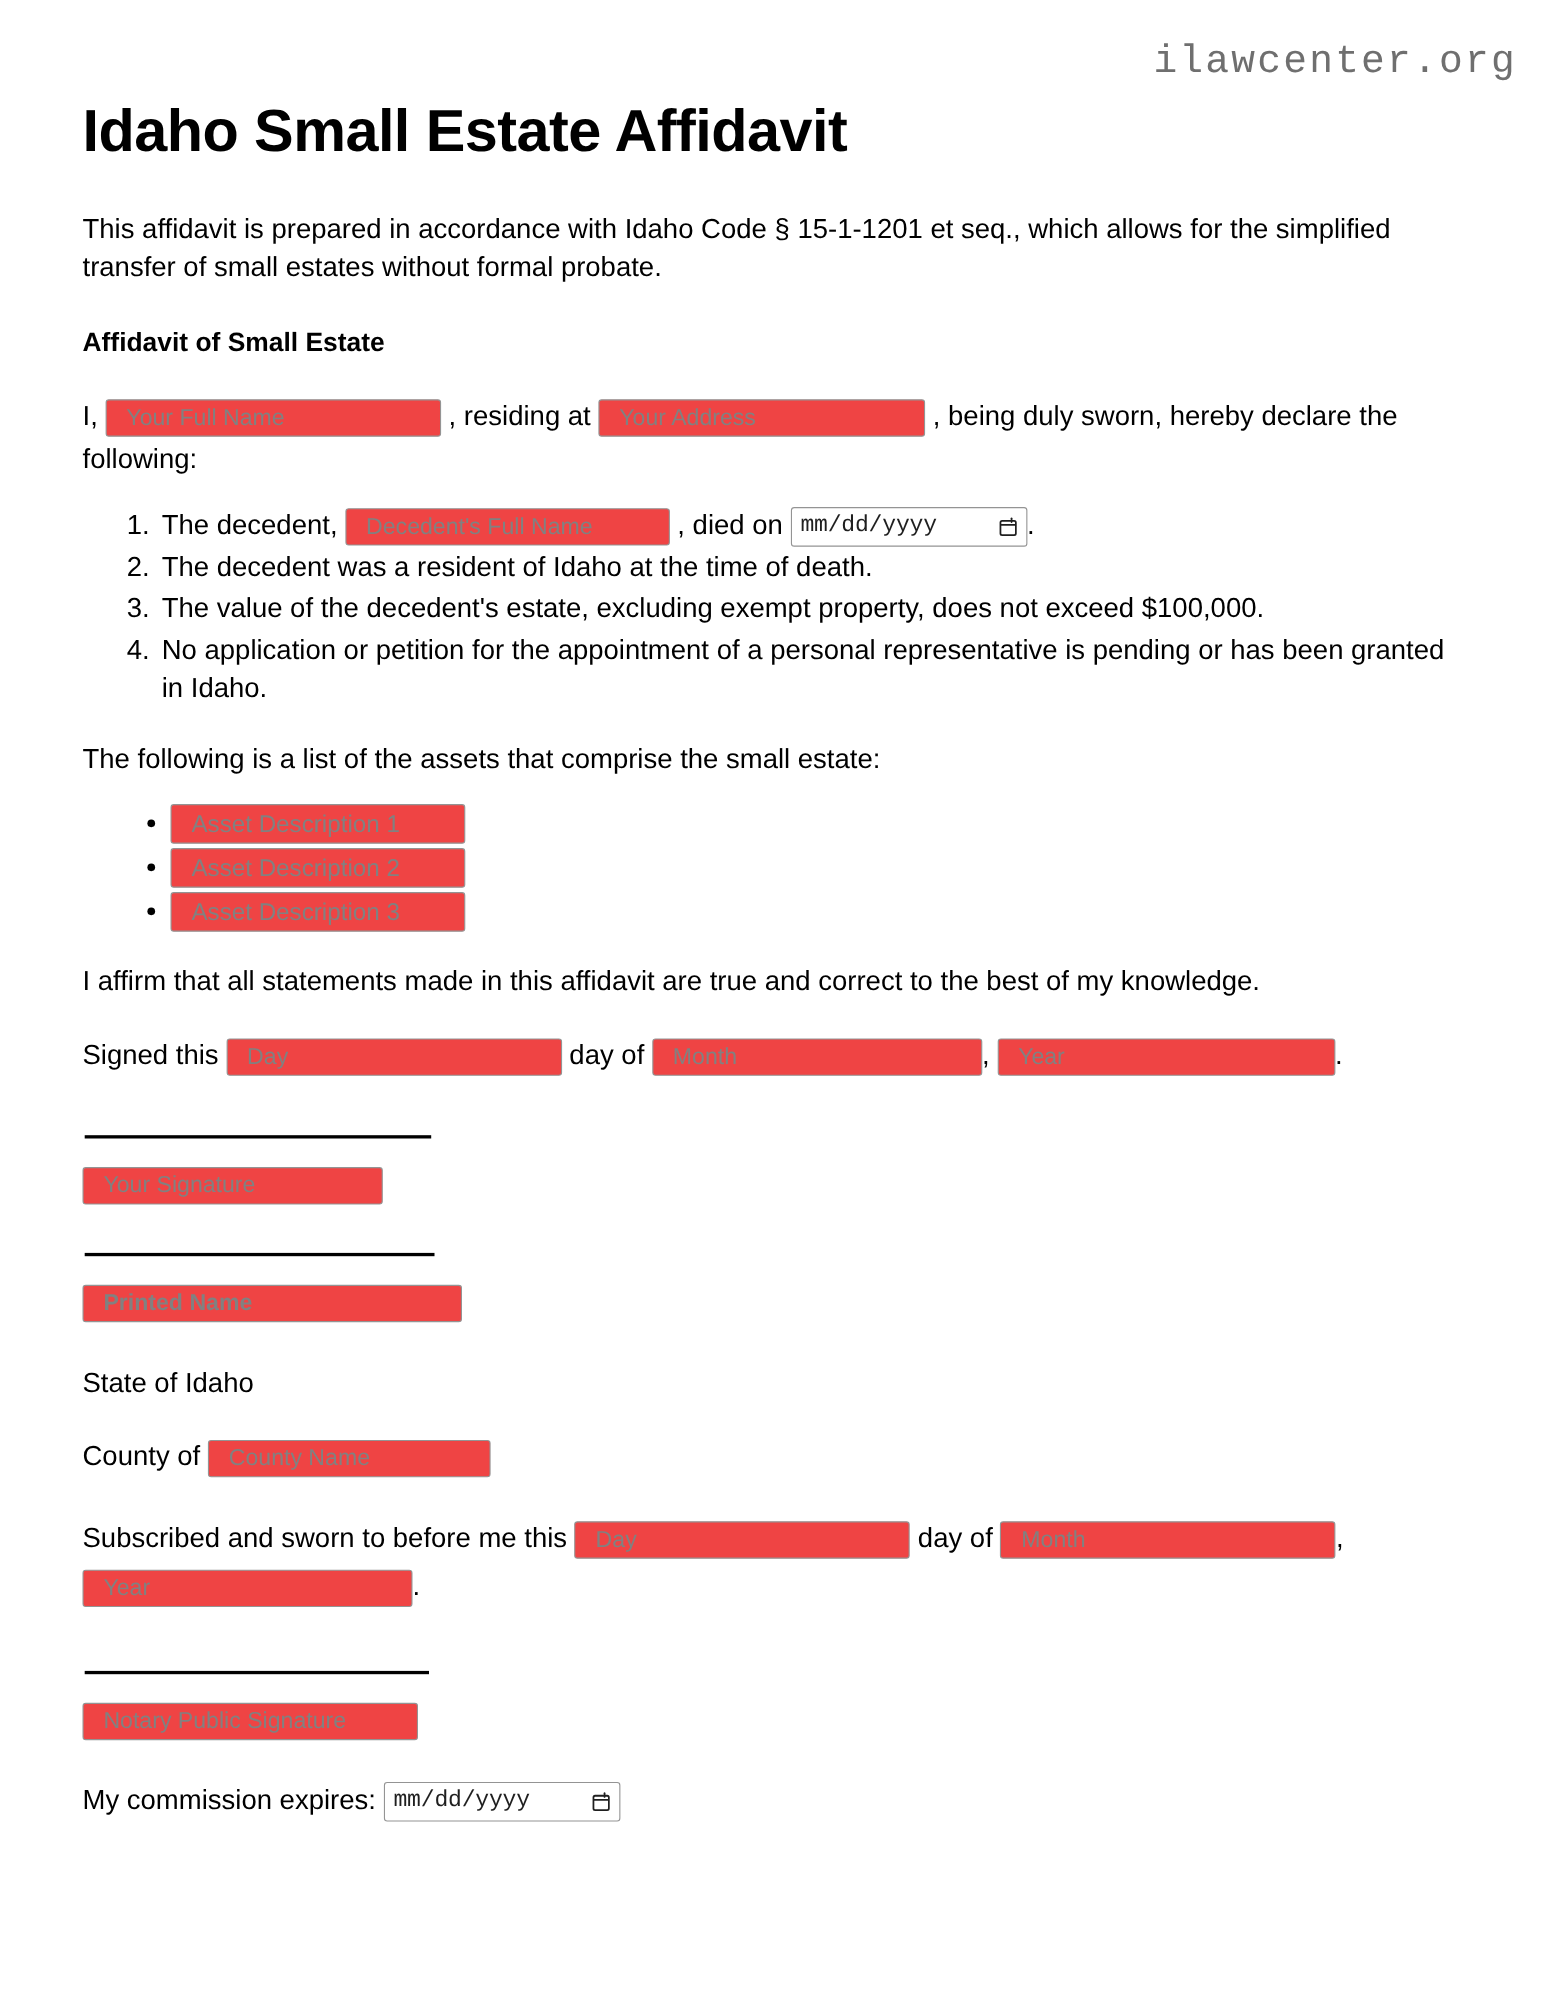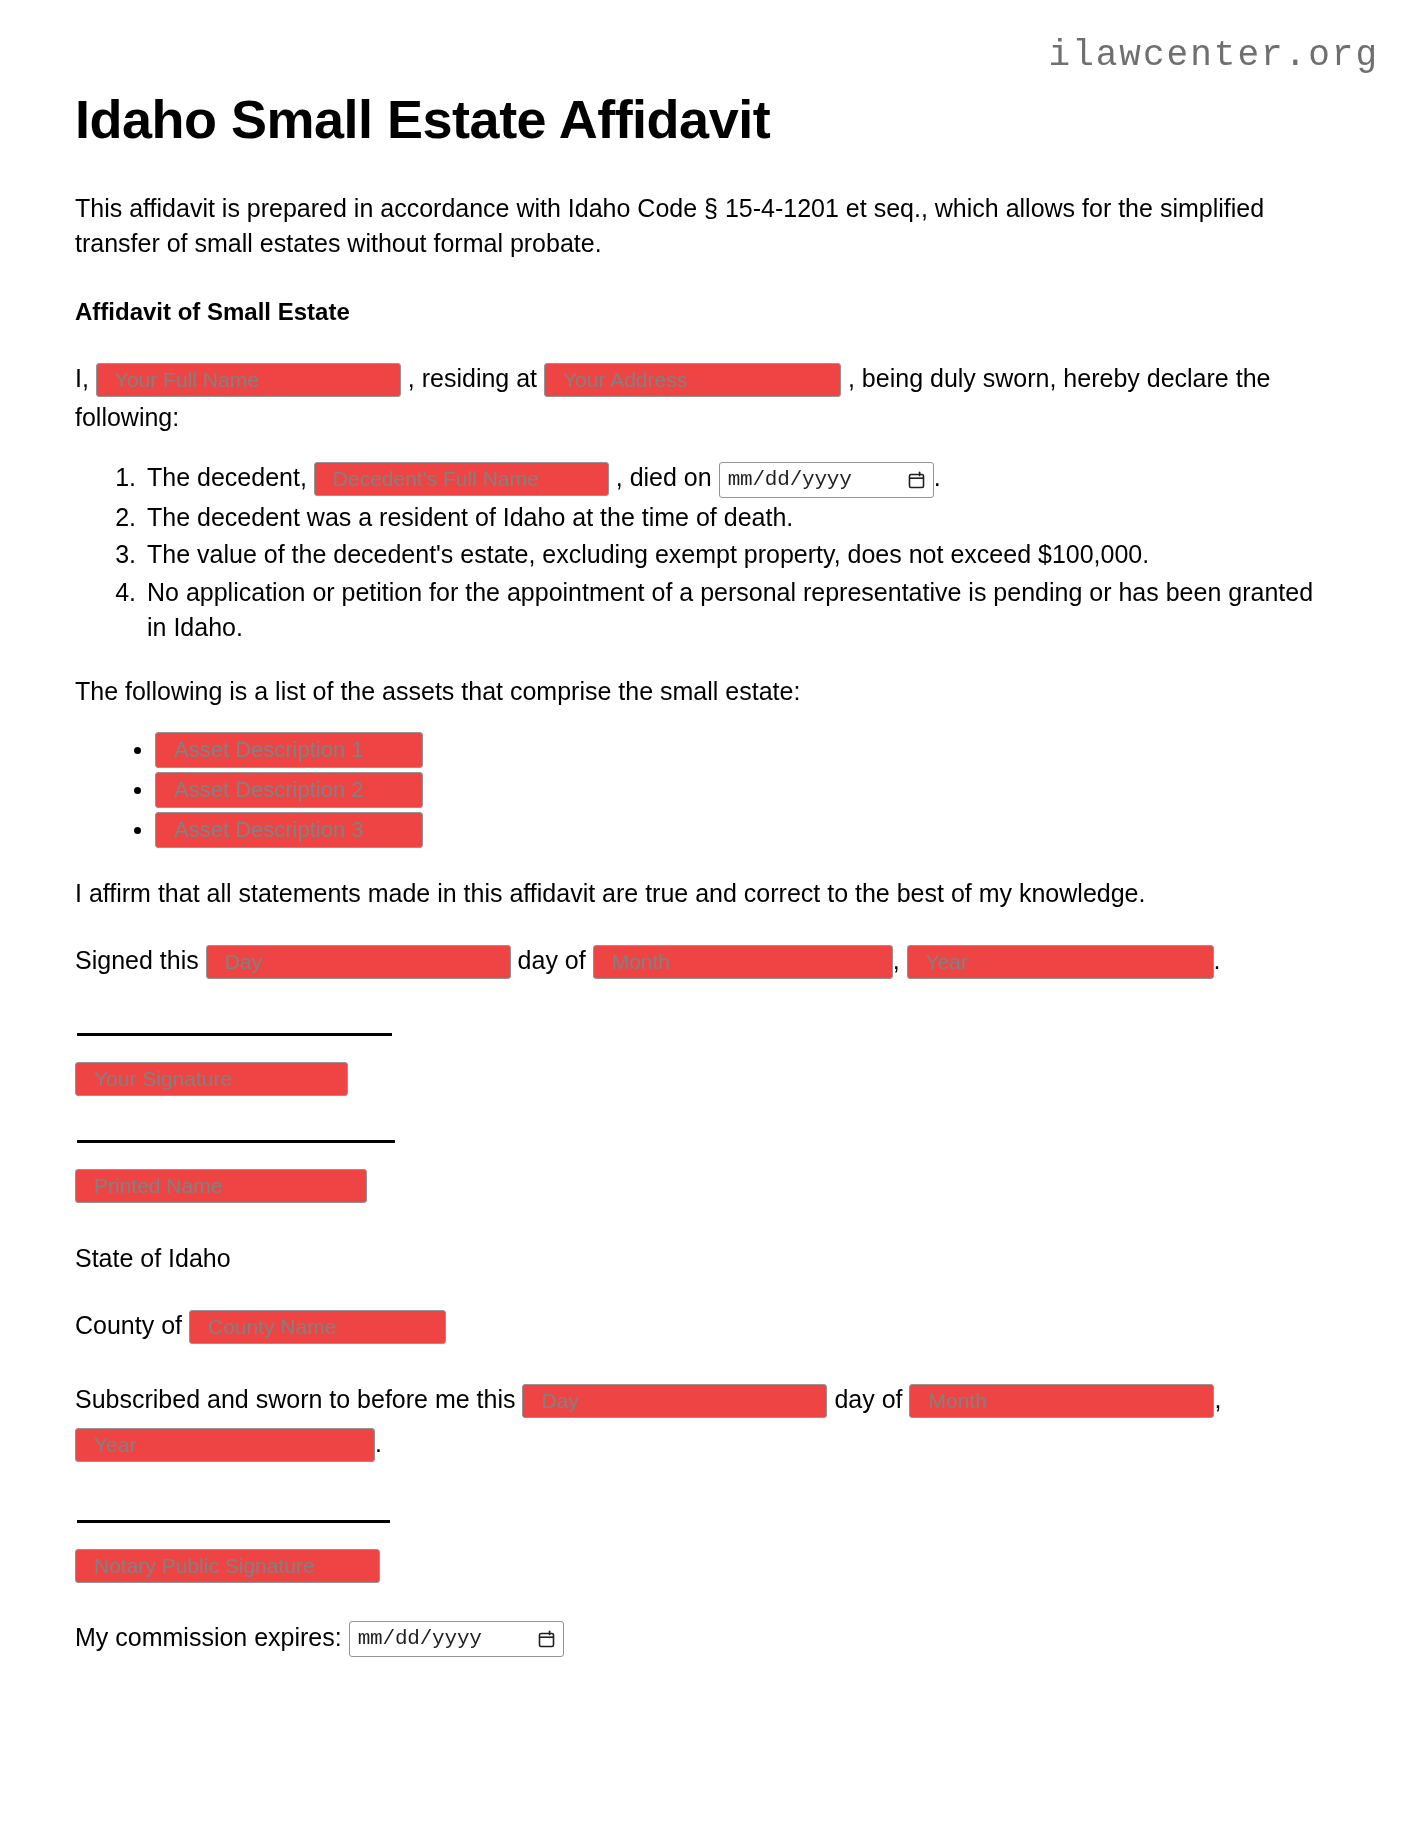--- a/index.html
+++ b/index.html
@@ -93,21 +93,21 @@
   }
 
   input.fld-fullname   { width: 305px; }
   input.fld-address    { width: 297px; }
   input.fld-decedent   { width: 295px; }
   input.fld-asset      { width: 268px; font-size: 22px; }
   input.fld-day        { width: 305px; }
   input.fld-month      { width: 300px; }
   input.fld-year       { width: 307px; }
   input.fld-sign       { width: 273px; }
-  input.fld-printed    { width: 292px; }
+  input.fld-printed    { width: 345px; font-weight: bold; }
   input.fld-county     { width: 257px; }
   input.fld-nday       { width: 305px; }
   input.fld-nmonth     { width: 305px; }
   input.fld-nyear      { width: 300px; }
   input.fld-notarysig  { width: 305px; }
 
   
   .date-box {
     display: inline-flex;
     align-items: center;
@@ -204,21 +204,21 @@
 </style>
 </head>
 <body>
 
 <div class="page">
 
   <div class="watermark">ilawcenter.org</div>
 
   <h1 class="doc-title">Idaho Small Estate Affidavit</h1>
 
-  <p class="body-text intro">This affidavit is prepared in accordance with Idaho Code § 15-4-1201 et seq., which allows for the simplified transfer of small estates without formal probate.</p>
+  <p class="body-text intro">This affidavit is prepared in accordance with Idaho Code § 15-1-1201 et seq., which allows for the simplified transfer of small estates without formal probate.</p>
 
   <h2 class="section-heading">Affidavit of Small Estate</h2>
 
   <div class="inline-row">
     <span>I,</span>
     <input type="text" class="fld-fullname" placeholder="Your Full Name" style="">
     <span>, residing at</span>
     <input type="text" class="fld-address" placeholder="Your Address" style="">
     <span>, being duly sworn, hereby declare the following:</span>
   </div>

